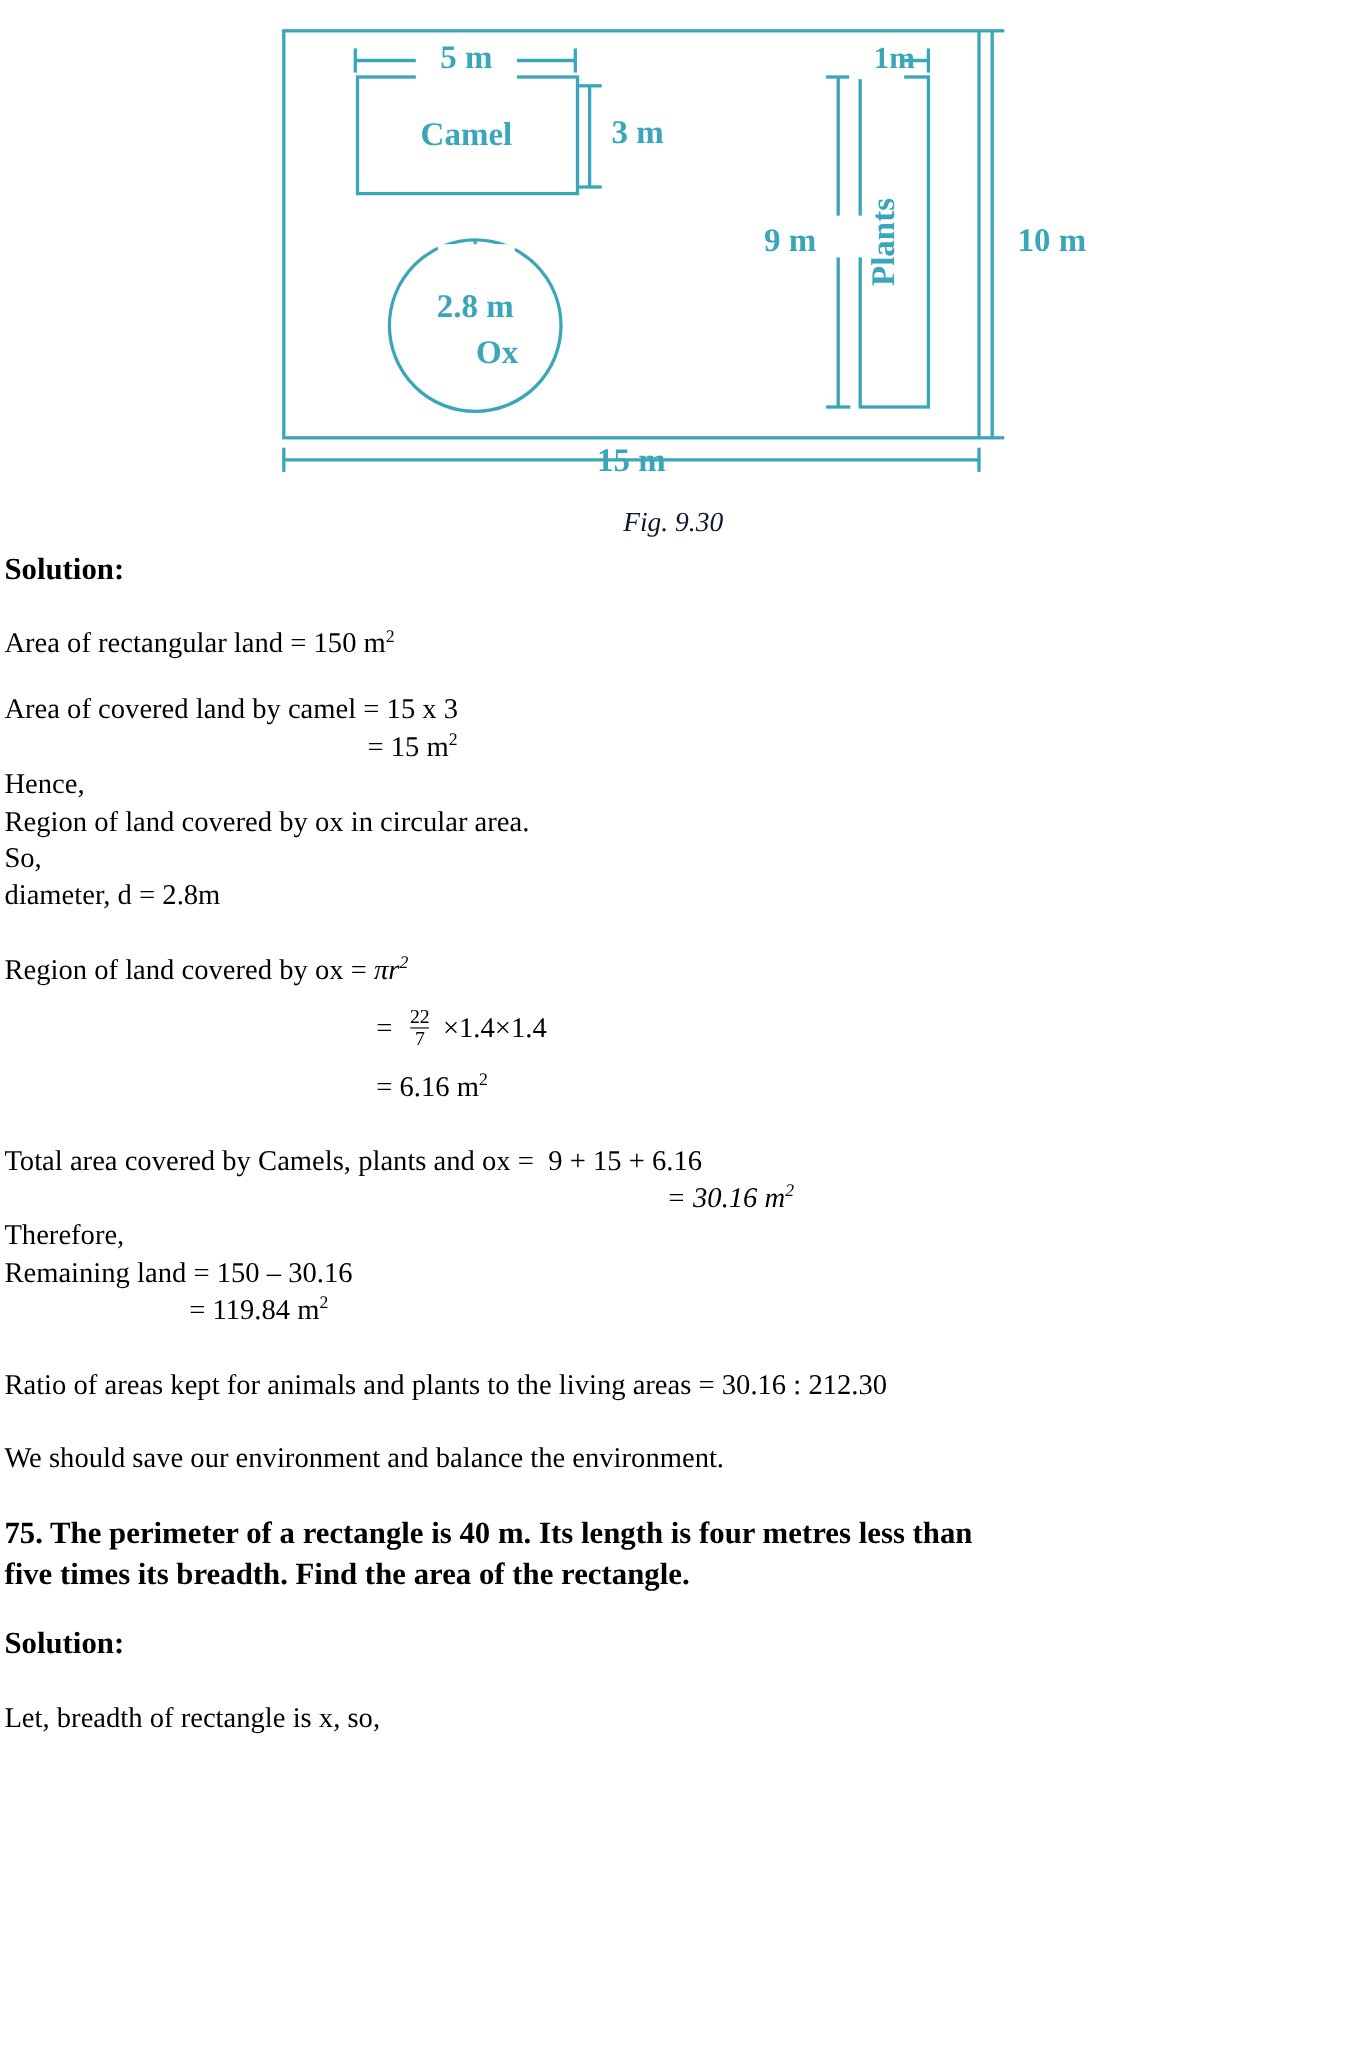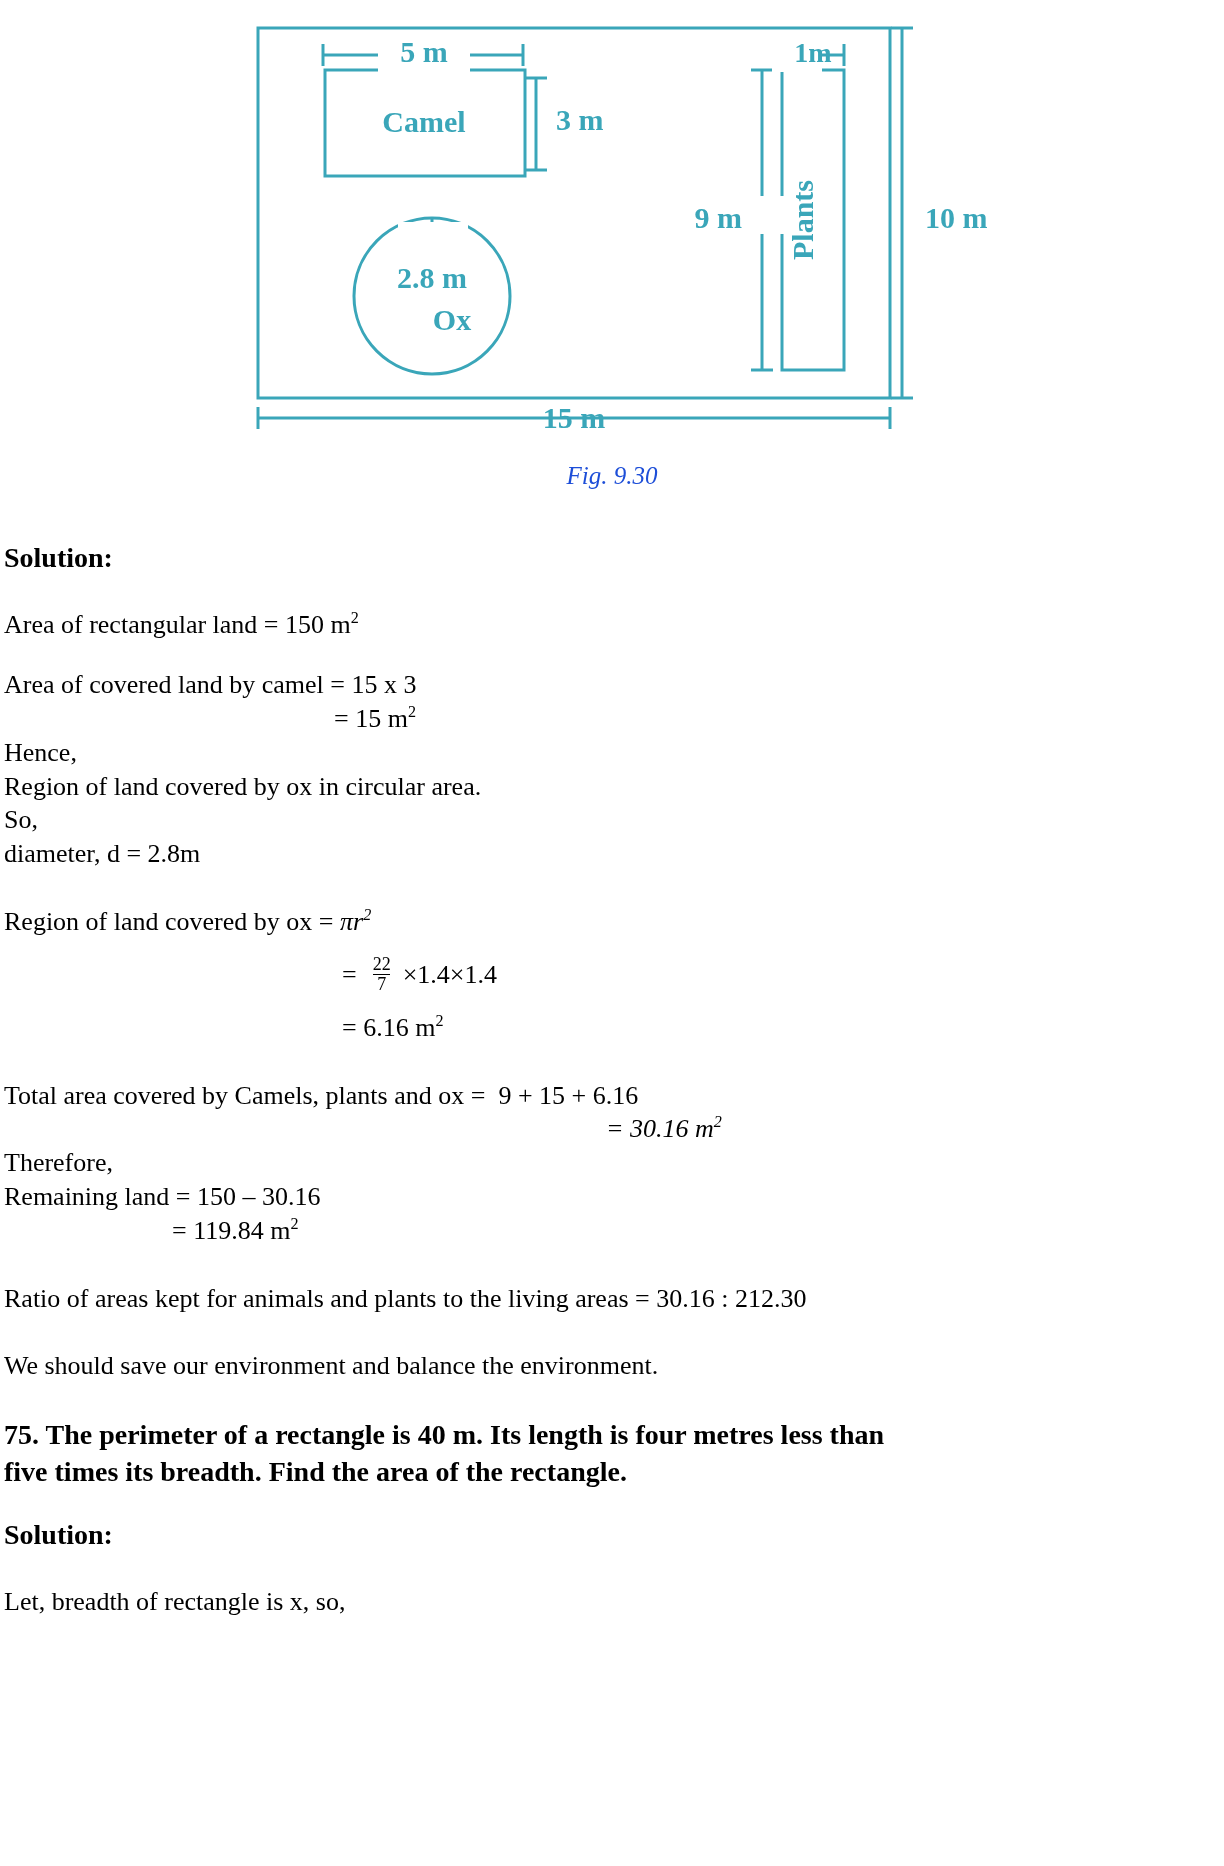--- a/index.html
+++ b/index.html
@@ -30,30 +30,29 @@
     height: 500px;
   }
   .fig-caption {
     position: absolute;
     top: 462px;
     left: 0;
     width: 1224px;
     text-align: center;
     font-style: italic;
     font-size: 25px;
-    color: #1d4ed8;
+    color: #0f172a;
     font-family: "Liberation Serif", serif;
   }
 
   
   .body-text {
     padding: 0 4px;
     font-size: 26px;
     line-height: 1.30;
-    margin-top: 40px;
   }
   .heading {
     font-weight: bold;
     font-size: 28px;
     margin: 0 0 6px 0;
   }
   .line {
     white-space: pre;
     margin: 0;
   }

